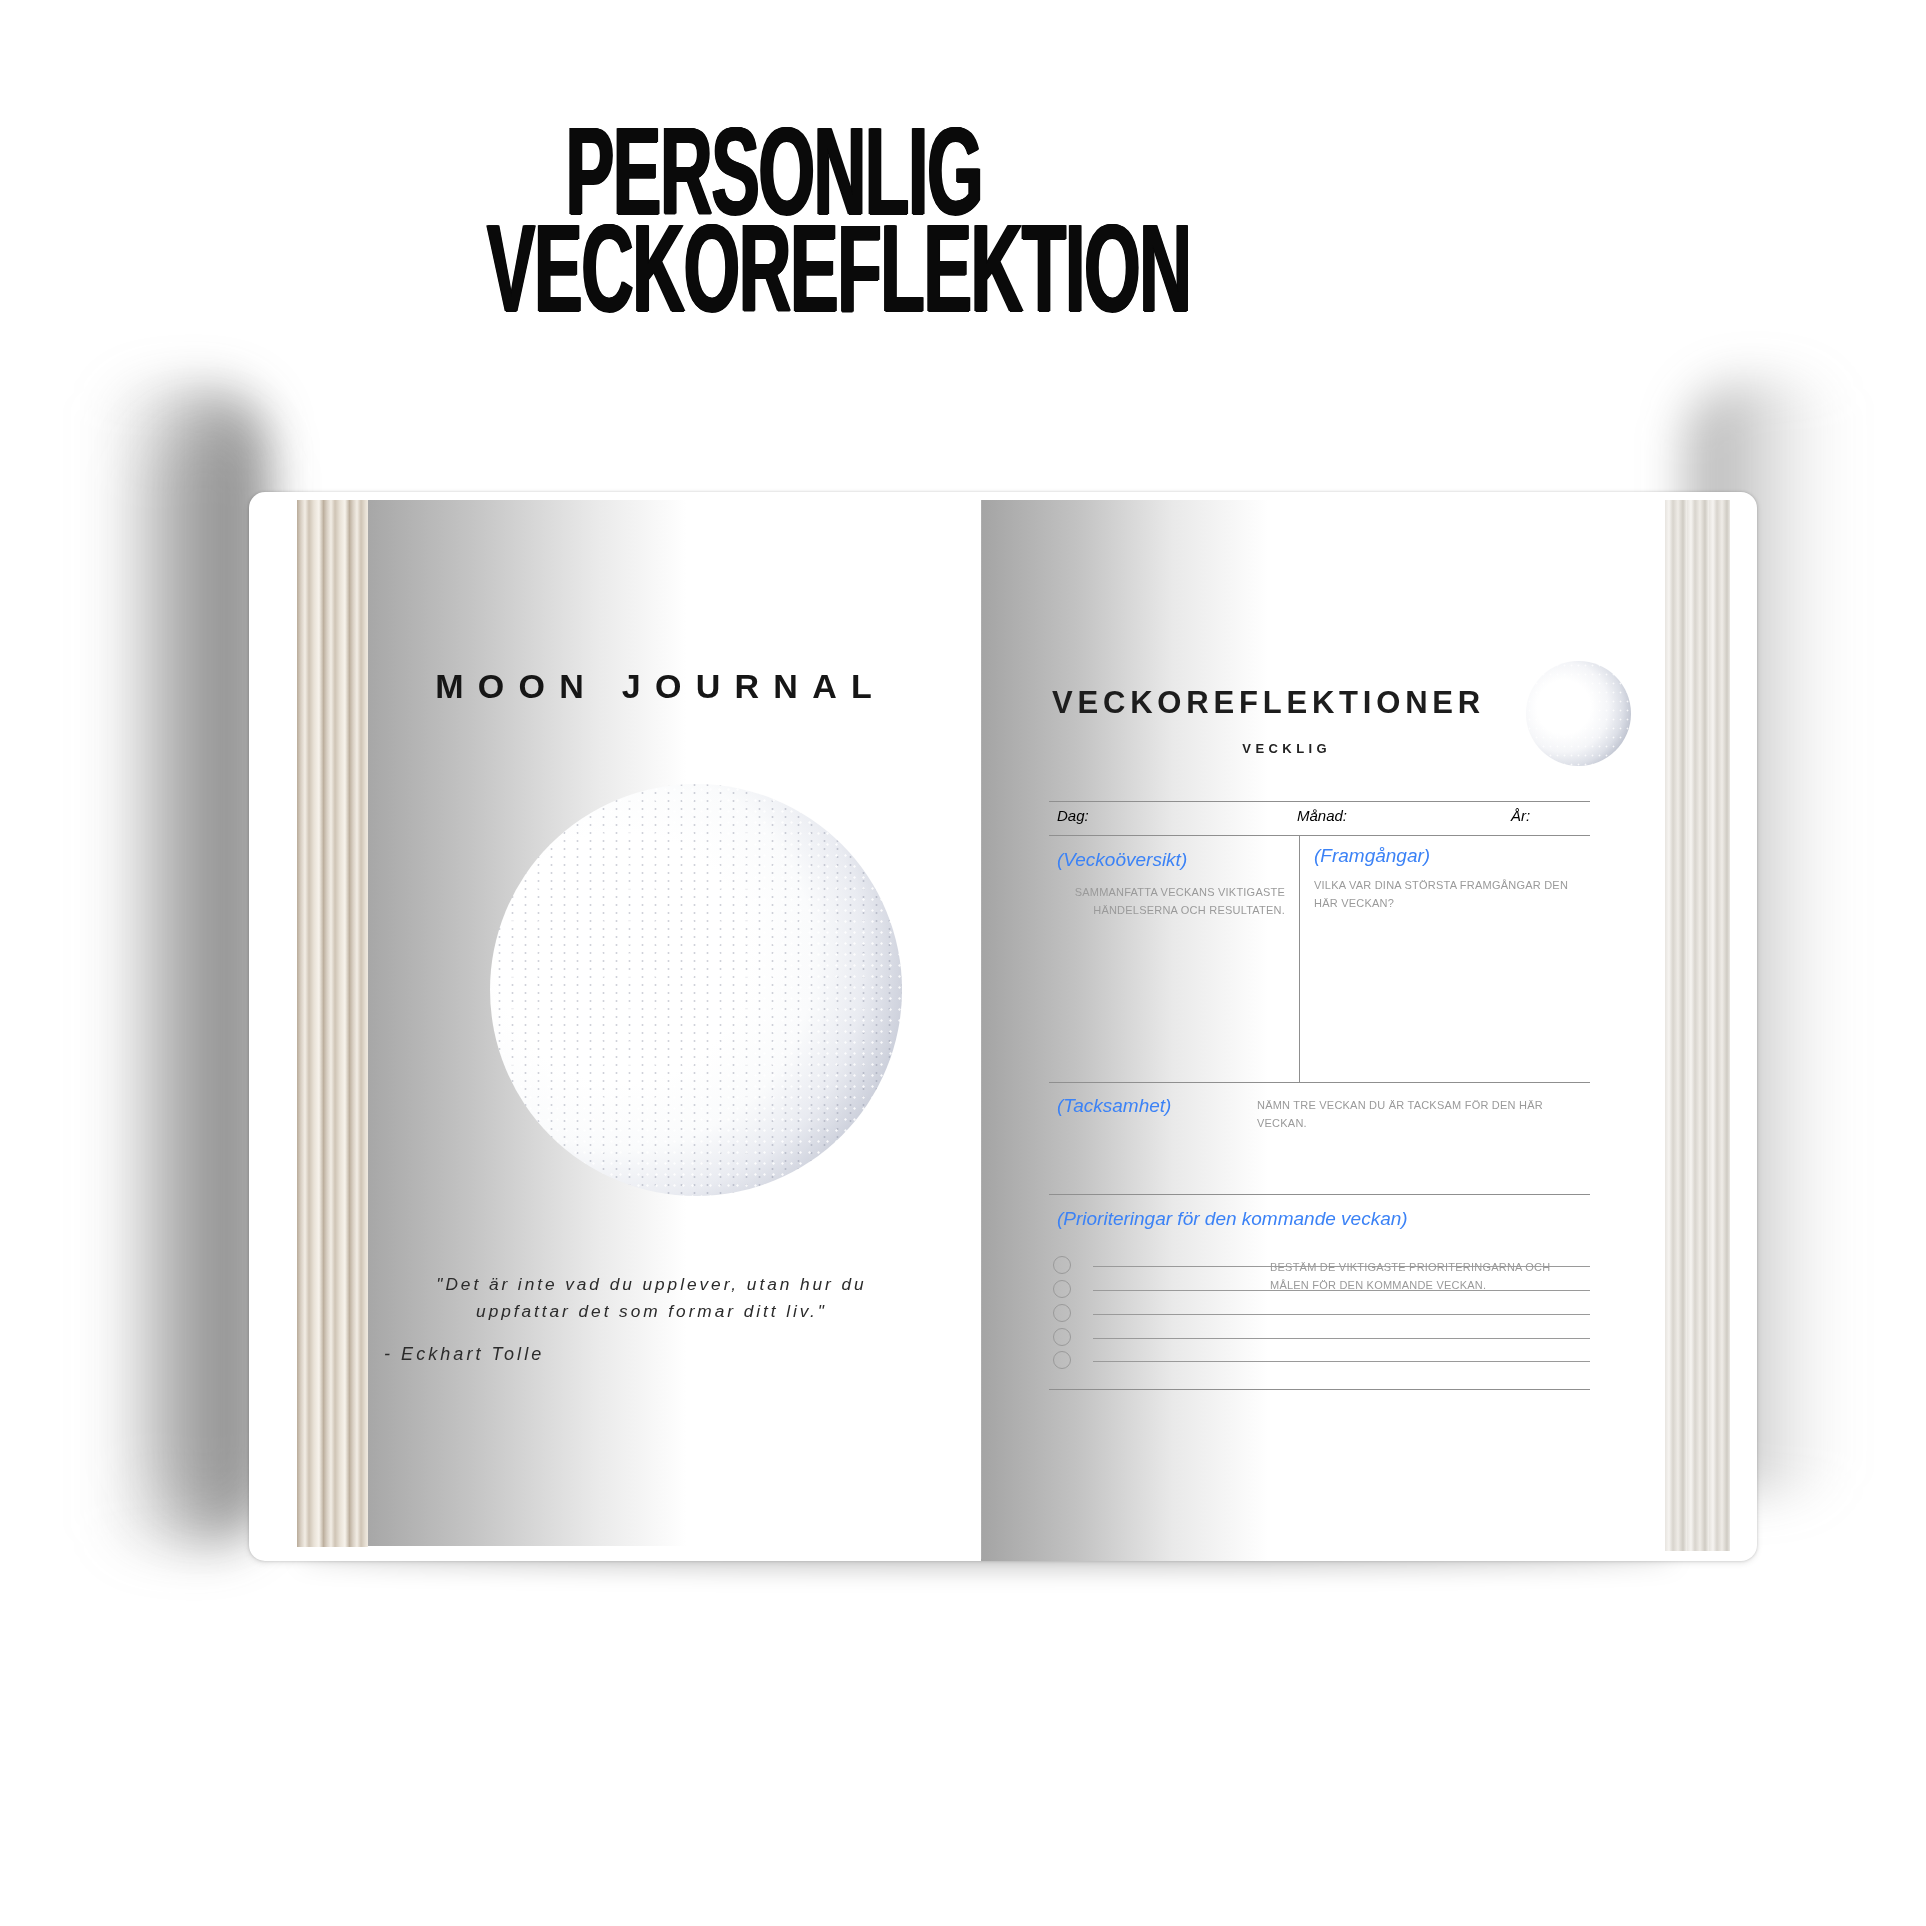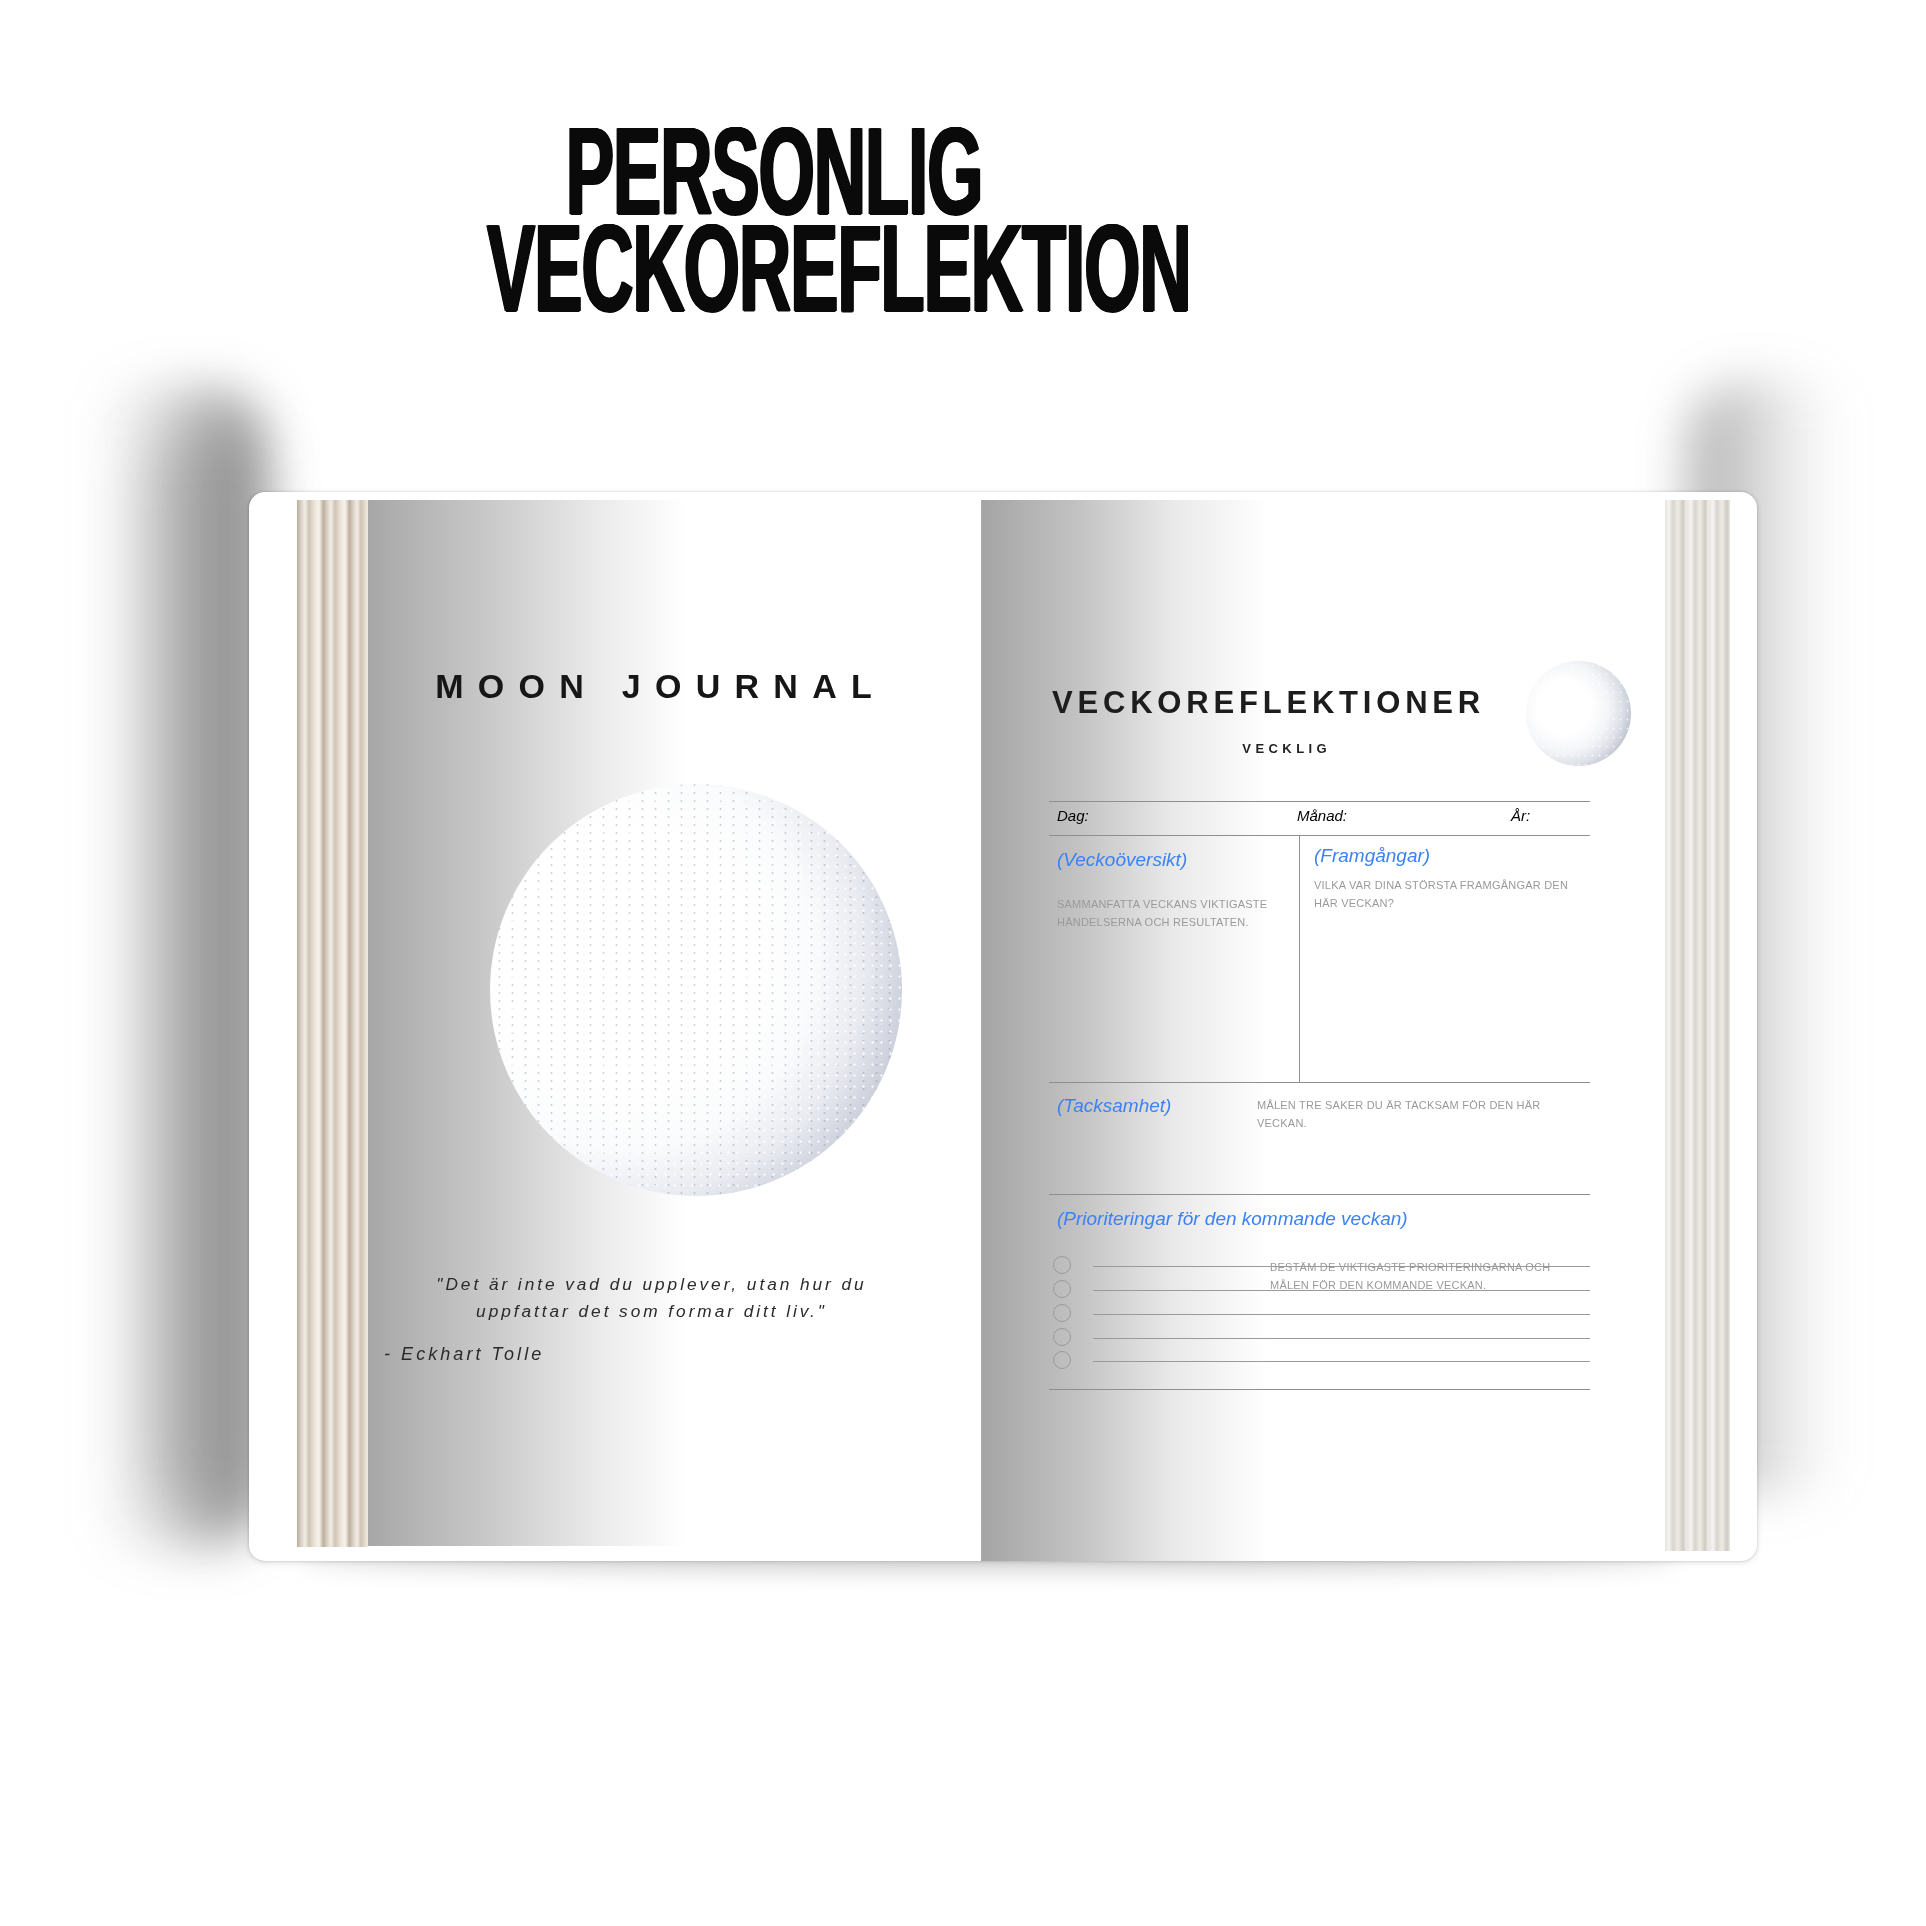--- a/index.html
+++ b/index.html
@@ -147,27 +147,27 @@
 <div class="form">
 
   <div class="hline" style="top:9px;"></div>
   <span class="date-label" style="left:8px;">Dag:</span>
   <span class="date-label" style="left:248px;">Månad:</span>
   <span class="date-label" style="left:462px;">År:</span>
   <div class="hline" style="top:43px;"></div>
 
   <div class="vline"></div>
   <span class="sec-label" style="left:8px;top:57px;">(Veckoöversikt)</span>
-  <div class="sec-hint" style="left:8px;top:104px;width:228px;">SAMMANFATTA VECKANS VIKTIGASTE HÄNDELSERNA OCH RESULTATEN.</div>
+  <div class="sec-hint" style="left:8px;top:92px;width:228px;text-align:right;">SAMMANFATTA VECKANS VIKTIGASTE HÄNDELSERNA OCH RESULTATEN.</div>
   <span class="sec-label" style="left:265px;top:53px;">(Framgångar)</span>
   <div class="sec-hint" style="left:265px;top:85px;width:257px;">VILKA VAR DINA STÖRSTA FRAMGÅNGAR DEN HÄR VECKAN?</div>
 
   <div class="hline" style="top:290px;"></div>
   <span class="sec-label" style="left:8px;top:303px;">(Tacksamhet)</span>
-  <div class="sec-hint" style="left:208px;top:305px;width:333px;">MÅLEN TRE SAKER DU ÄR TACKSAM FÖR DEN HÄR VECKAN.</div>
+  <div class="sec-hint" style="left:208px;top:305px;width:333px;">NÄMN TRE VECKAN DU ÄR TACKSAM FÖR DEN HÄR VECKAN.</div>
 
   <div class="hline" style="top:402px;"></div>
   <span class="sec-label" style="left:8px;top:416px;">(Prioriteringar för den kommande veckan)</span>
   <div class="sec-hint" style="left:221px;top:424px;width:319px;margin-top:43px;">BESTÄM DE VIKTIGASTE PRIORITERINGARNA OCH MÅLEN FÖR DEN KOMMANDE VECKAN.</div>
   <div id="priority-rows">
       <div class="prio-row" style="top: 463px;">
         <span class="prio-circle"></span>
         <span class="prio-line"></span>
       </div>
       <div class="prio-row" style="top: 487px;">

